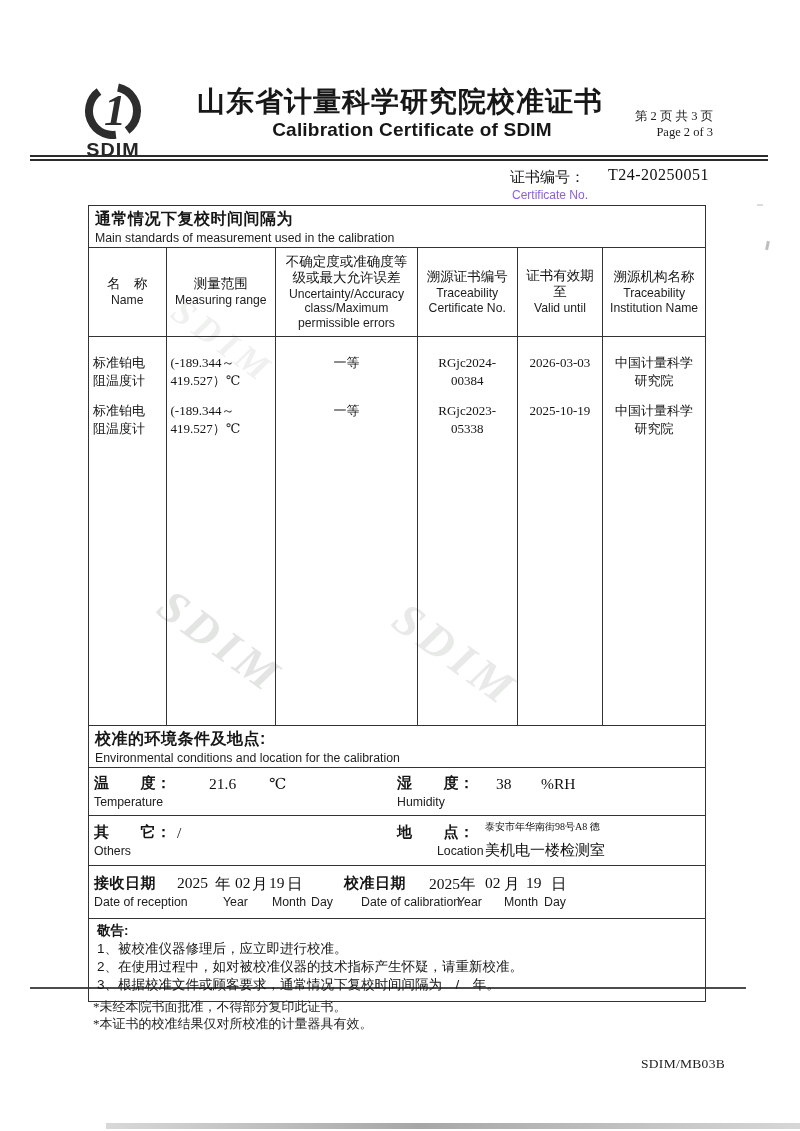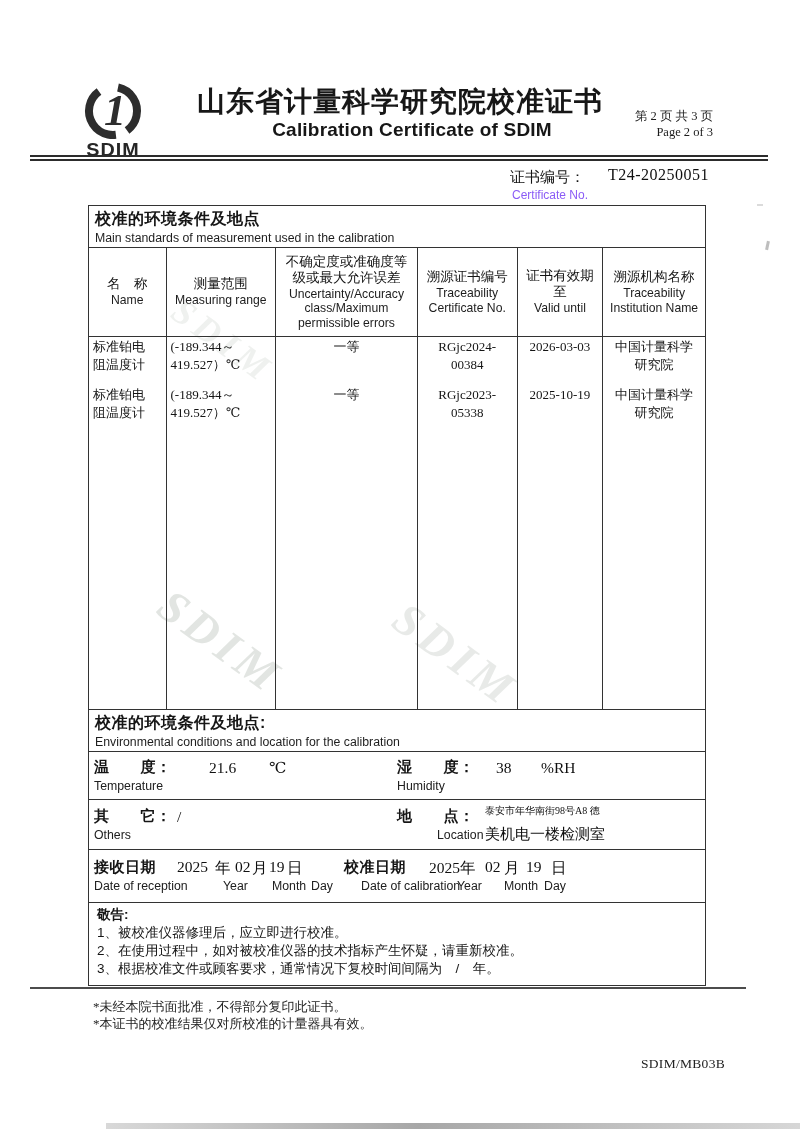--- a/index.html
+++ b/index.html
@@ -44,21 +44,21 @@
   table.std col.c1{width:12.5%}  table.std col.c2{width:17.8%}
   table.std col.c3{width:23.0%}  table.std col.c4{width:16.2%}
   table.std col.c5{width:13.9%}  table.std col.c6{width:16.6%}
   table.std th{border-right:1.3px solid #333;border-bottom:1.3px solid #333;
       height:84px;vertical-align:middle;text-align:center;font-weight:normal;padding:2px 3px;}
   table.std th:last-child{border-right:none;}
   table.std th .zh{font-family:"Liberation Serif","DejaVu Serif",serif;
       font-size:13.5px;line-height:16px;color:#141414;}
   table.std th .en{font-size:12.2px;line-height:14.5px;margin-top:1px;color:#1d1d1d;}
   table.std td{border-right:1.3px solid #333;height:371px;vertical-align:top;
-      padding:1px 4px 0 4px;font-family:"Liberation Serif","DejaVu Serif",serif;
+      padding:17px 4px 0 4px;font-family:"Liberation Serif","DejaVu Serif",serif;
       font-size:13px;color:#141414;}
   table.std td:last-child{border-right:none;}
   td.al{text-align:left;padding-left:6px;}
   td.ac{text-align:center;}
   .entry{height:37px;line-height:17.5px;}
   .entry + .entry{margin-top:11px;}
   .entry span{display:block;}
 
   .env-row{border-top:1.3px solid #333;position:relative;}
   .lblzh{font-size:15px;font-weight:600;letter-spacing:.5px;color:#151515;}
@@ -114,21 +114,21 @@
 </div>
 <div class="header-rule"></div>
 
 <div class="certno-label">证书编号：</div>
 <div class="certno-value">T24-20250051</div>
 <div class="certno-en">Certificate No.</div>
 
 <div class="main-box">
 
   <div class="sec-title">
-    <div class="zh">校准的环境条件及地点</div>
+    <div class="zh">通常情况下复校时间间隔为</div>
     <div class="en">Main standards of measurement used in the calibration</div>
   </div>
 
   <table class="std">
     <colgroup>
         <col class="c1">
         <col class="c2">
         <col class="c3">
         <col class="c4">
         <col class="c5">

